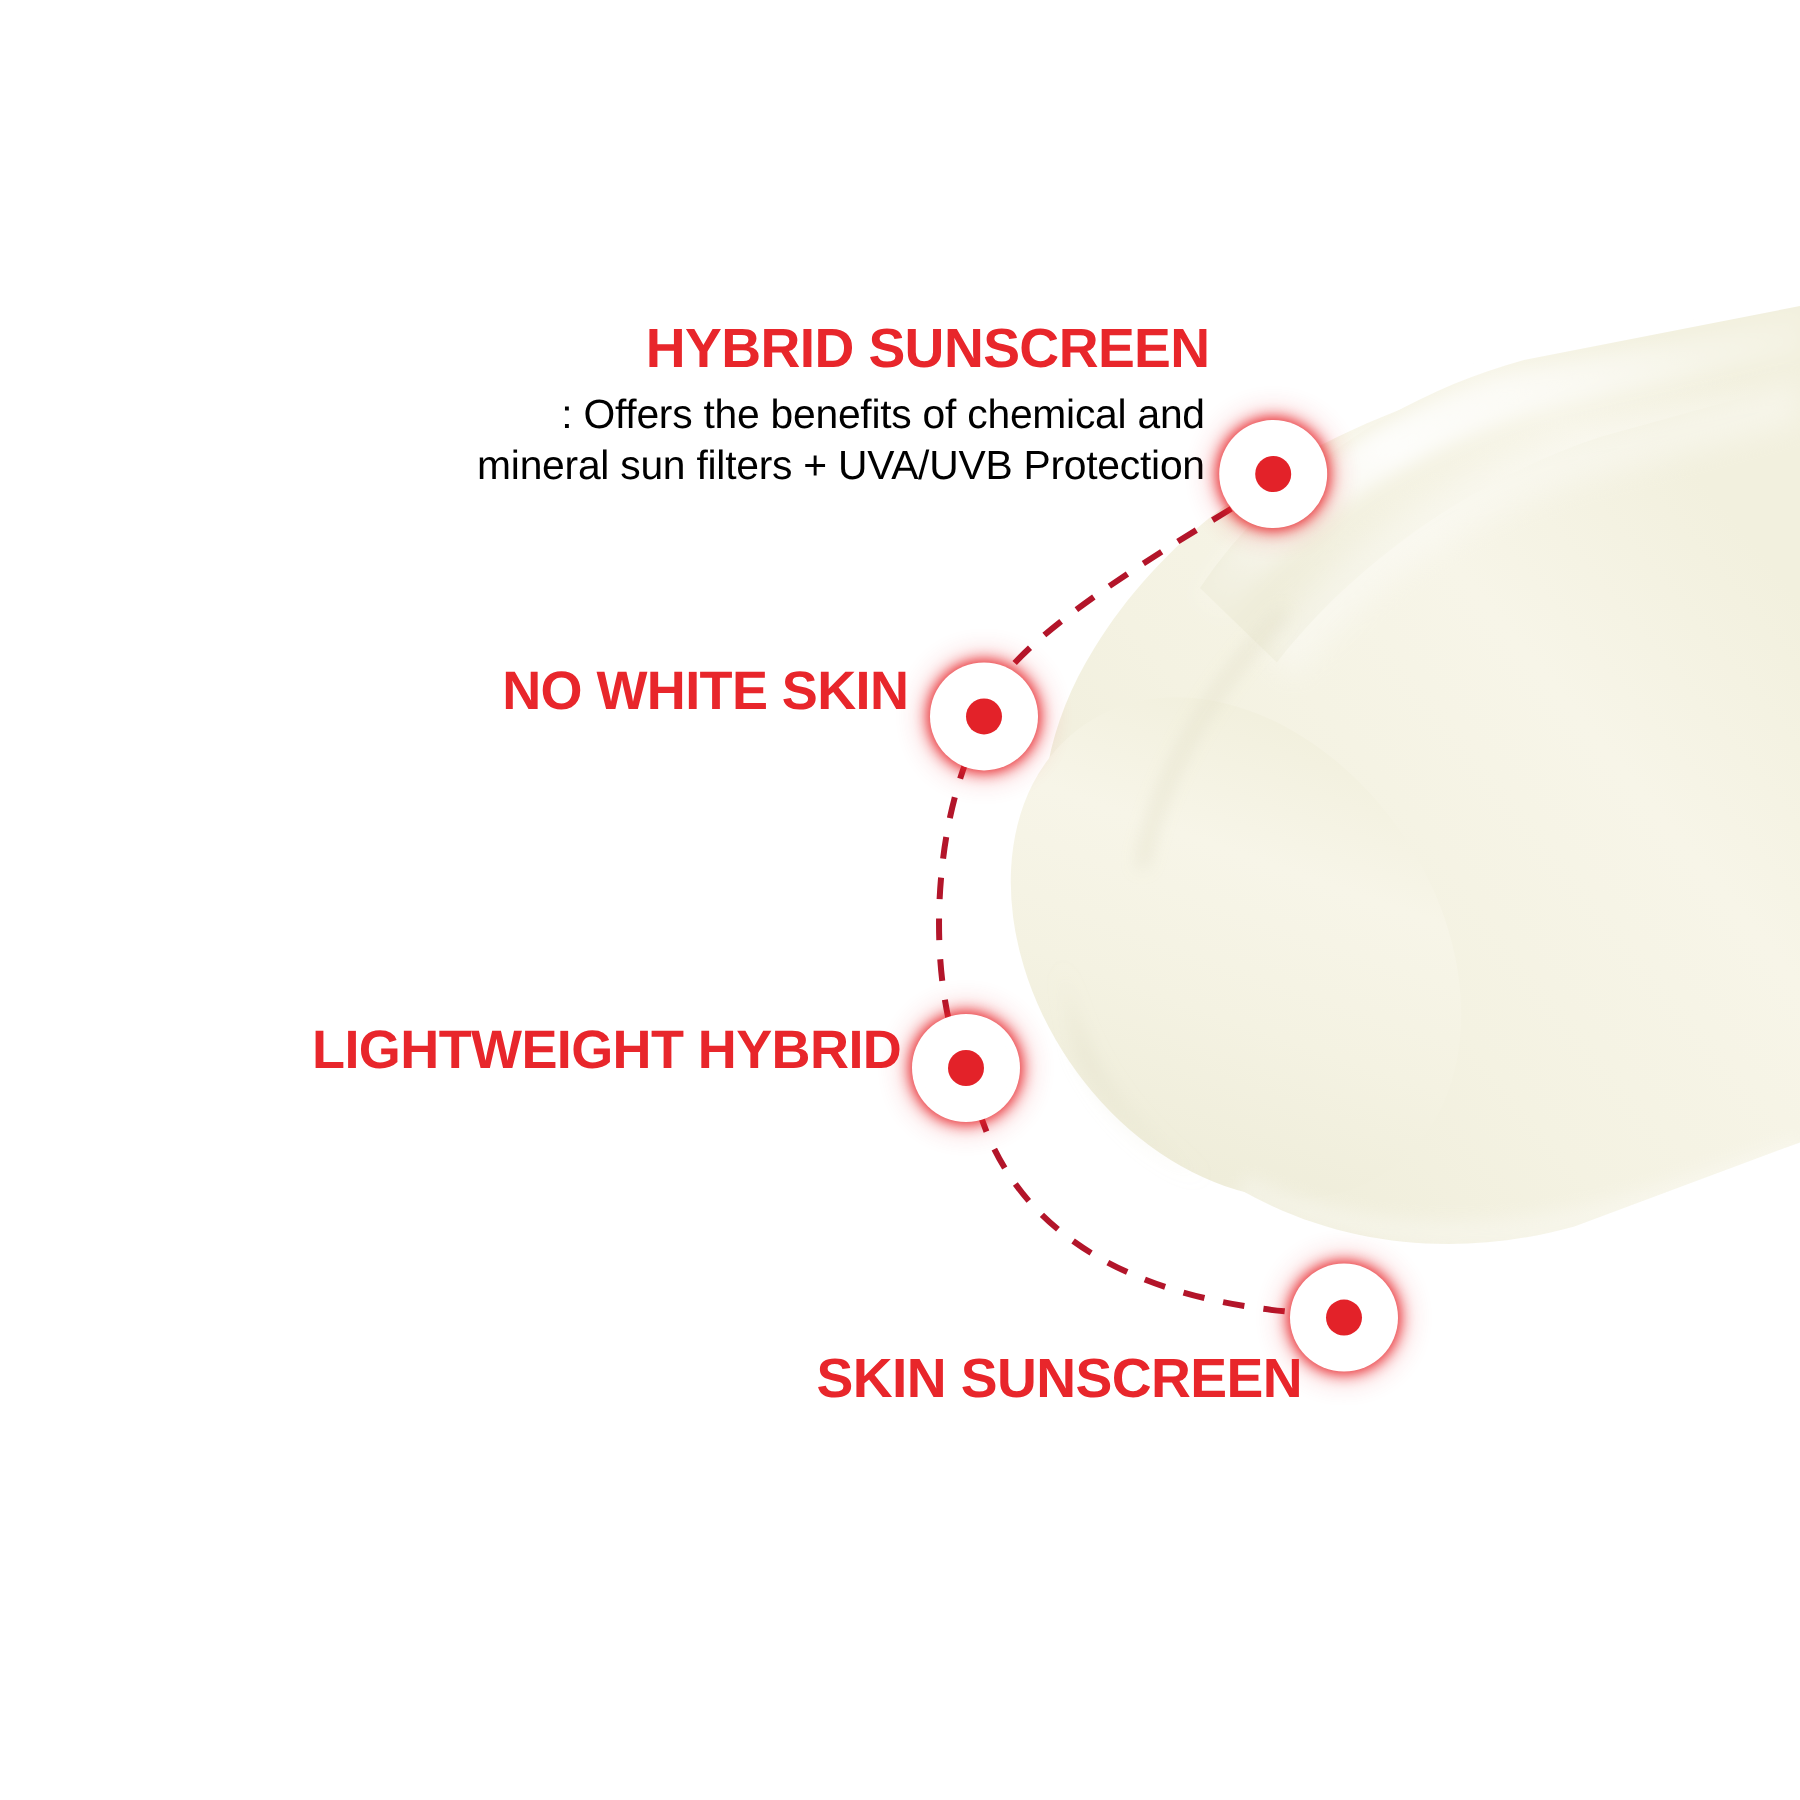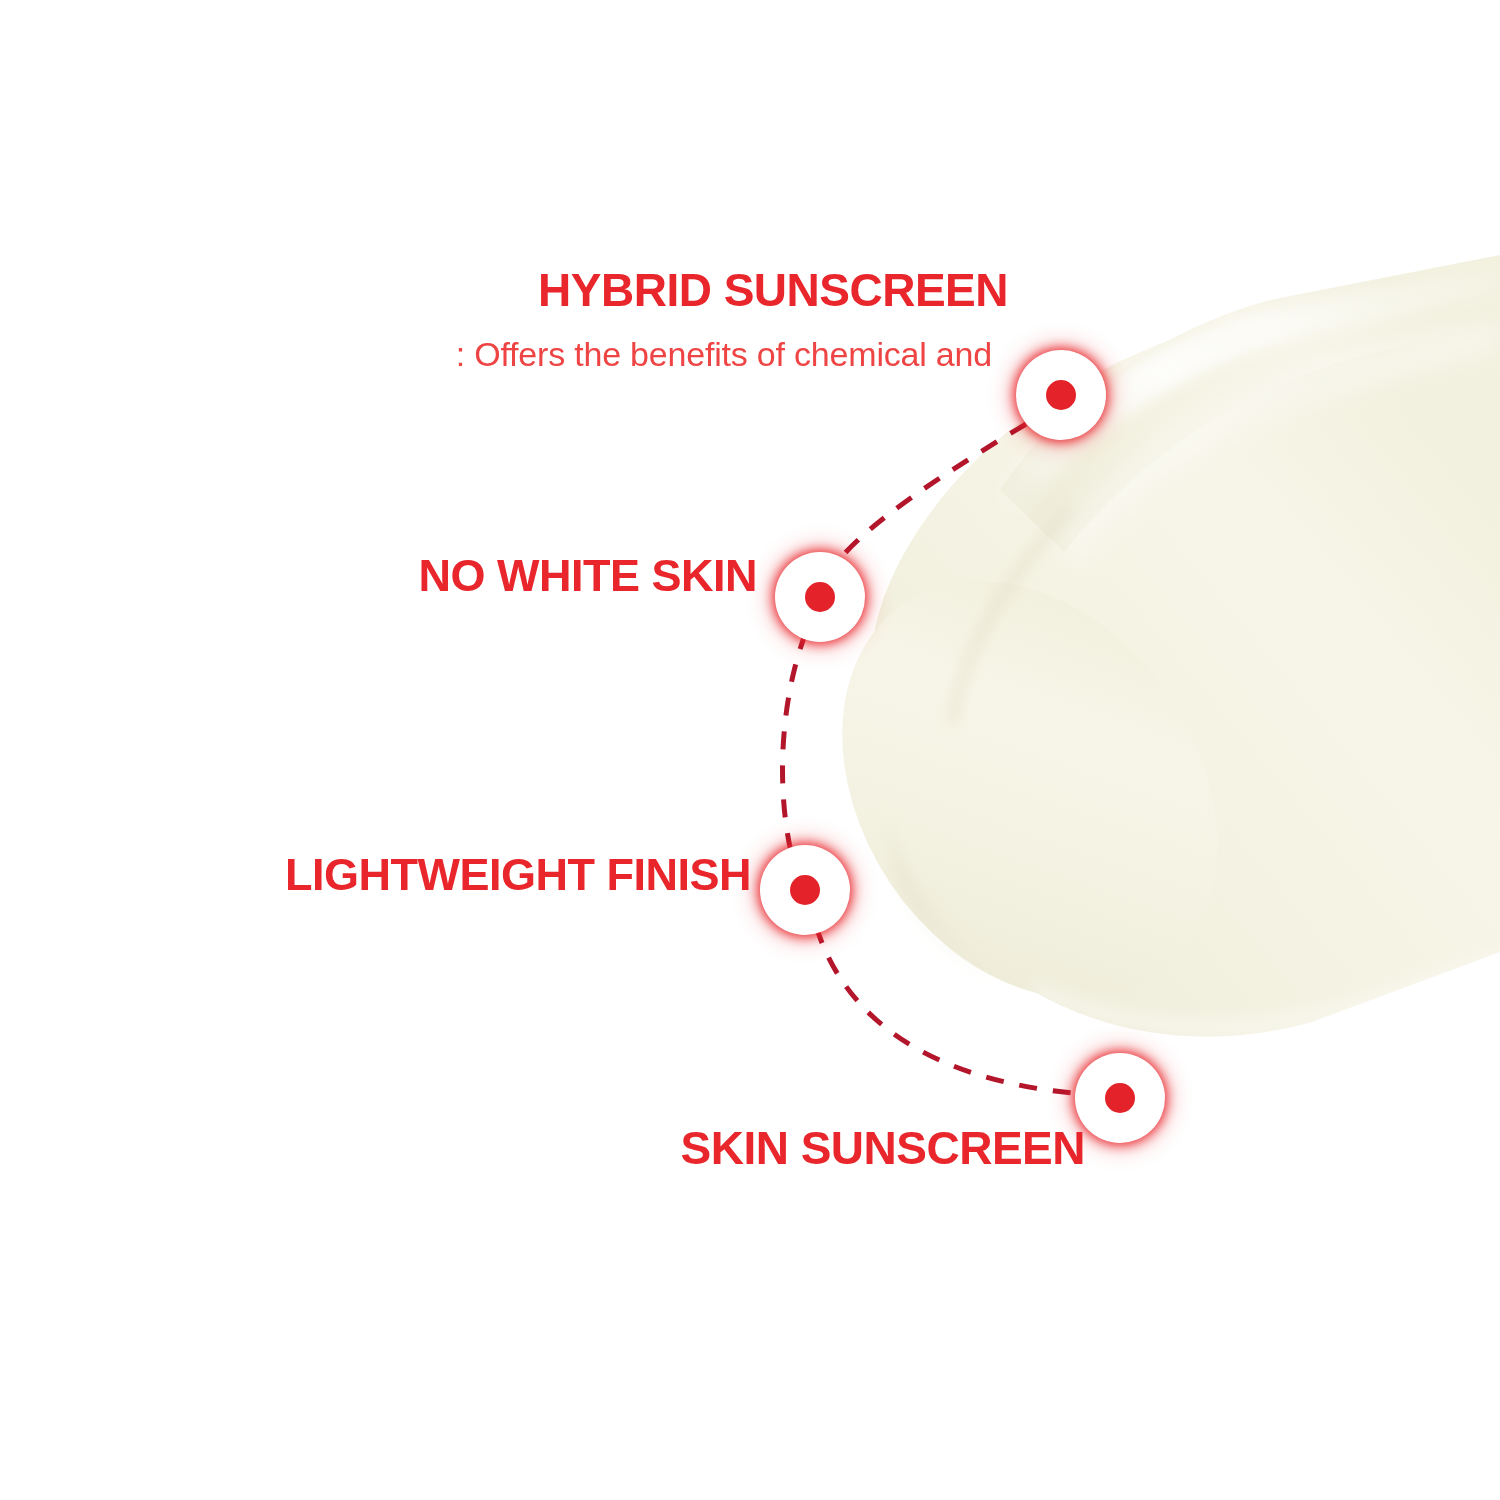--- a/index.html
+++ b/index.html
@@ -37,25 +37,25 @@
   }
   .feature-title {
     color: #E8262B;
     font-weight: 700;
     font-size: 45px;
     letter-spacing: -0.5px;
     white-space: nowrap;
     margin: 0 0 8px 0;
   }
   .feature-desc {
-    color: #ef4444;
+    color: #000000;
     font-size: 34px;
     font-weight: 400;
     letter-spacing: -0.2px;
-    margin: 16px;
+    margin: 4px;
   }
   .feature-desc .line { display: block; white-space: nowrap; }
 
   #feature-1 { right: 492px; top: 262px; }
   #feature-2 { right: 743px; top: 549px; }
   #feature-3 { right: 749px; top: 848px; }
   #feature-4 { right: 415px; top: 1120px; }
 
   #feature-1 .feature-title { font-size: 46px; }
   #feature-4 .feature-title { font-size: 46px; }
@@ -175,29 +175,30 @@
                C 780 700 776 790 792 856" fill="none" stroke="#B3152A" stroke-width="5" stroke-dasharray="18 16" stroke-linecap="butt"></path>
       <path d="M 816 926
                C 846 1022 934 1082 1084 1094" fill="none" stroke="#B3152A" stroke-width="5" stroke-dasharray="18 16" stroke-linecap="butt"></path>
     </svg>
   </div>
 
   <div class="feature" id="feature-1">
     <div class="feature-title">HYBRID SUNSCREEN</div>
     <div class="feature-desc">
       <span class="line">:  Offers the benefits of chemical and</span>
+      <span class="line">mineral sun filters + UVA/UVB Protection</span>
     </div>
   </div>
 
   <div class="feature" id="feature-2">
     <div class="feature-title">NO WHITE SKIN</div>
   </div>
 
   <div class="feature" id="feature-3">
-    <div class="feature-title">LIGHTWEIGHT FINISH</div>
+    <div class="feature-title">LIGHTWEIGHT HYBRID</div>
   </div>
 
   <div class="feature" id="feature-4">
     <div class="feature-title">SKIN SUNSCREEN</div>
   </div>
 
   <div class="marker" id="marker-1"></div>
   <div class="marker" id="marker-2"></div>
   <div class="marker" id="marker-3"></div>
   <div class="marker" id="marker-4"></div>

